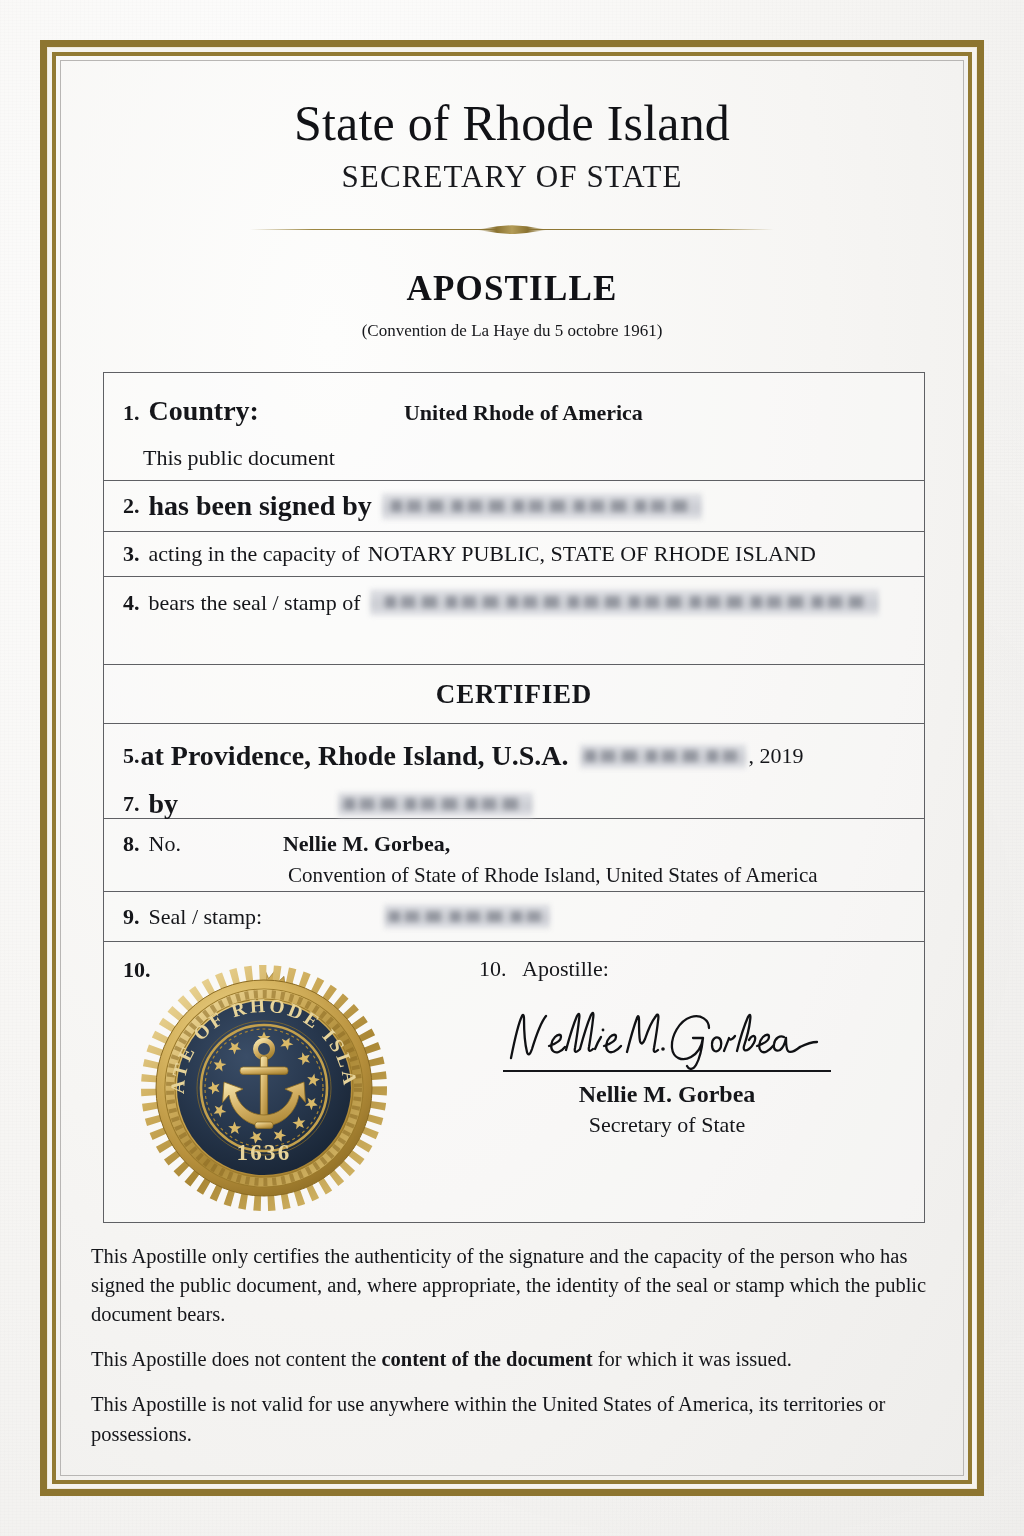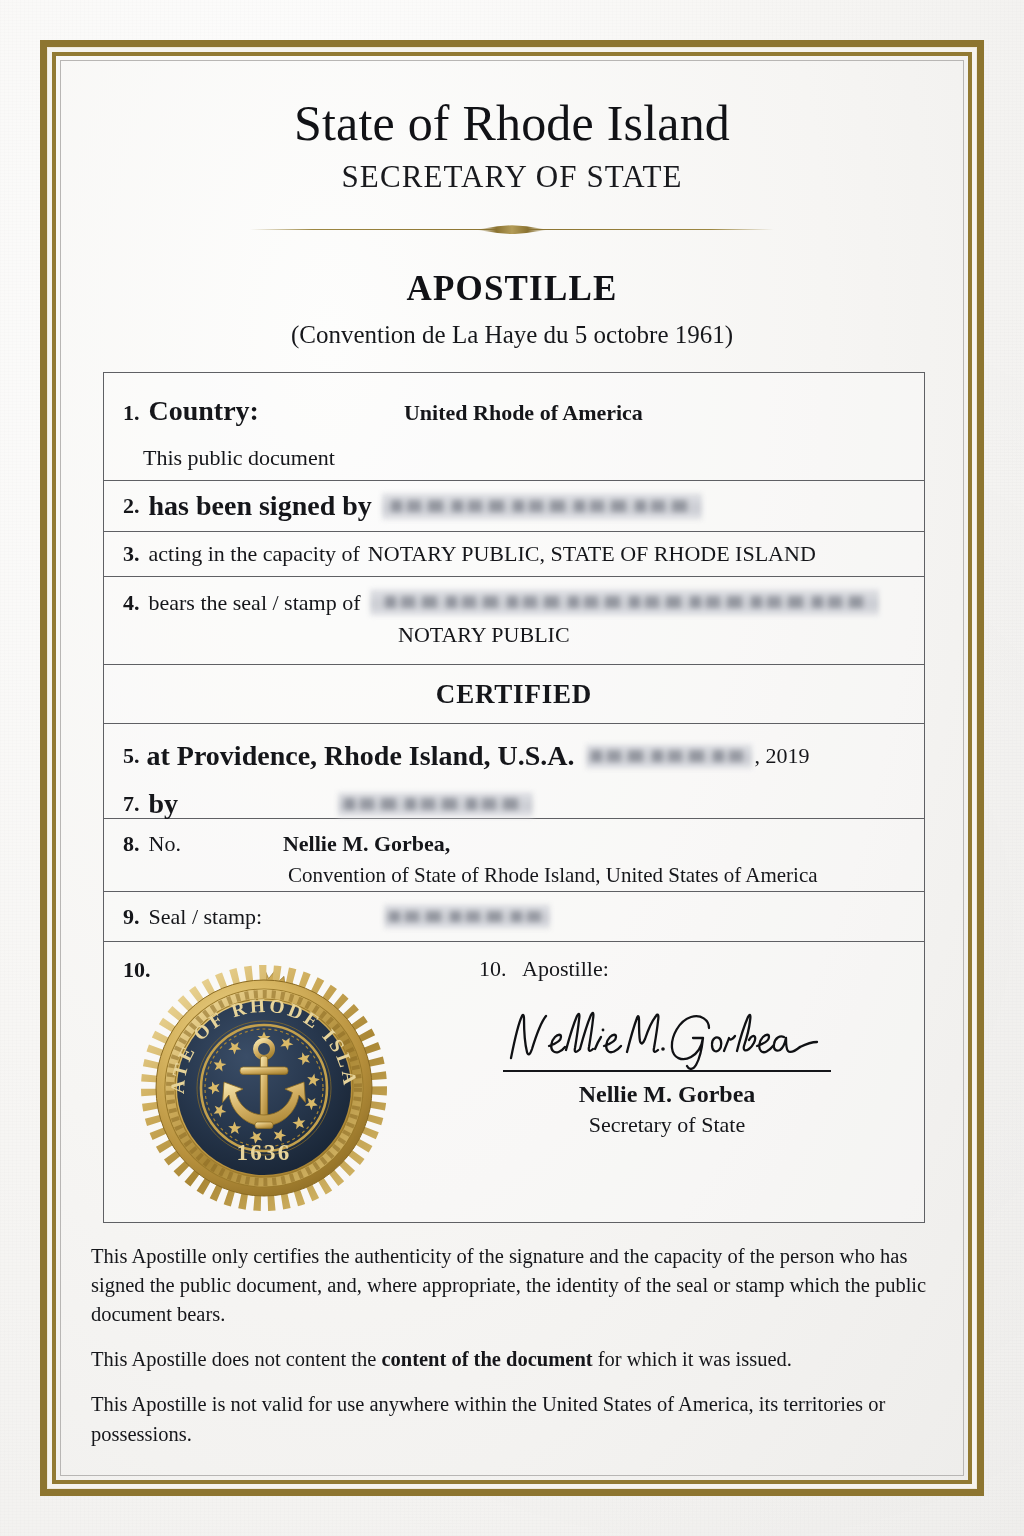--- a/index.html
+++ b/index.html
@@ -137,21 +137,21 @@
   .apostille-title {
     text-align: center;
     font-size: 35px;
     letter-spacing: 1.2px;
     font-weight: 700;
     margin-top: 32px;
     color: #111216;
   }
   .convention-line {
     text-align: center;
-    font-size: 25px;
+    font-size: 17px;
     margin-top: 12px;
     color: #16171b;
   }
 
   
   #form-box {
     position: absolute;
     left: 23px;
     top: 300px;
     width: 822px;
@@ -361,33 +361,30 @@
         <span class="lbl-r" style="margin-left:9px">acting in the capacity of</span>
         <span class="val-r">NOTARY PUBLIC, STATE OF RHODE ISLAND</span>
       </div>
 
       <div class="frow" id="r4">
         <div class="fline l1">
           <span class="num">4.</span>
           <span class="lbl-r" style="margin-left:9px">bears the seal / stamp of</span>
           <span class="redact"></span>
         </div>
-        <div class="fline l2">
-          <span class="val-r">NOTARY PUBLIC</span>
-        </div>
       </div>
 
       <div class="frow" id="r5">
         <span class="certified">CERTIFIED</span>
       </div>
 
       <div class="frow" id="r6">
         <div class="fline l1">
           <span class="num">5.</span>
-          <span class="lbl-b" style="margin-left:7px">at Providence, Rhode Island, U.S.A.</span>
+          <span class="lbl-b" style="margin-left:1px">at Providence, Rhode Island, U.S.A.</span>
           <span class="redact"></span>
           <span class="val-r year">, 2019</span>
         </div>
         <div class="fline l2">
           <span class="num">7.</span>
           <span class="lbl-b" style="margin-left:9px">by</span>
           <span class="redact"></span>
         </div>
       </div>
 

